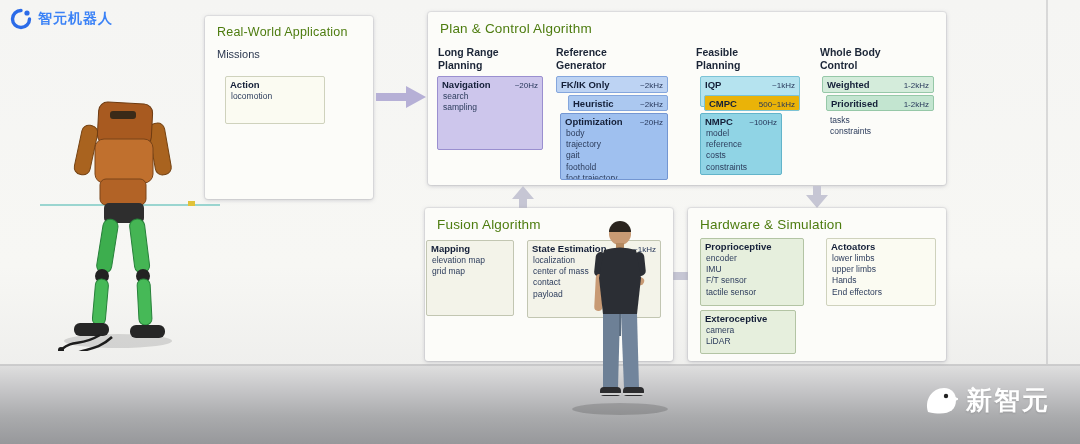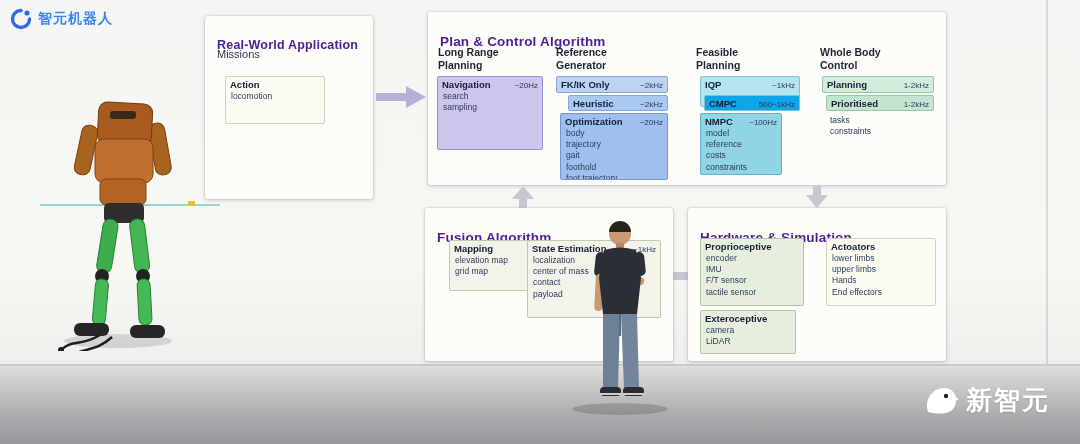--- a/index.html
+++ b/index.html
@@ -13,35 +13,35 @@
   .floor{position:absolute;left:0;top:366px;width:1080px;height:78px;
     background:linear-gradient(180deg,#dedede 0%,#c6c6c8 30%,#aaabad 65%,#97989b 100%)}
   .screen-bottom-edge{position:absolute;left:0;top:364px;width:1080px;height:2px;background:rgba(140,140,146,.35)}
   .screen-right-edge{position:absolute;left:1046px;top:0;width:2px;height:364px;background:rgba(150,150,156,.3)}
 
   .brand{position:absolute;left:10px;top:8px;display:flex;align-items:center;gap:6px}
   .brand .txt{font-size:14px;font-weight:bold;color:#3b82f6;letter-spacing:1px}
 
   .panel{position:absolute;background:#fcfcf9;border-radius:3px;
     box-shadow:0 1px 4px rgba(110,110,125,.35),0 0 0 1px rgba(205,205,210,.35)}
-  .panel-title{position:absolute;left:12px;top:22px;font-size:13.5px;font-weight:bold;color:#4c1d95;letter-spacing:.2px;white-space:nowrap}
+  .panel-title{position:absolute;left:12px;top:9px;font-size:13.5px;font-weight:normal;color:#4d7c0f;letter-spacing:.2px;white-space:nowrap}
   .panel-sub{position:absolute;left:12px;top:32px;font-size:11px;color:#2c3850}
   .col-title{position:absolute;font-size:10.5px;font-weight:bold;color:#1b2537;line-height:1.2}
 
   .blk{position:absolute;border:1px solid;border-radius:2px;overflow:hidden}
   .blk .head{display:flex;justify-content:space-between;align-items:baseline;padding:2px 4px 1px;font-weight:bold;font-size:9.5px;color:#141f38;white-space:nowrap}
   .blk .head .rate{font-weight:normal;font-size:8px;color:#27375a;}
   .blk .items{padding:0 5px 3px;font-size:8.5px;line-height:1.32;color:#2c3c5c}
 
   .v-purple{background:#cdc6ec;border-color:#9a8fd0}
   .v-blue-l{background:#bdd3f3;border-color:#84a6dd}
   .v-blue-m{background:#abc8f0;border-color:#84a6dd}
   .v-blue-d{background:#9fc0ef;border-color:#7396d2}
   .v-cyan-l{background:#b5e3ef;border-color:#7cc3d6}
-  .v-cyan-m{background:#0ea5e9;border-color:#7cc3d6}
+  .v-cyan-m{background:#eab308;border-color:#7cc3d6}
   .v-cyan-d{background:#90d4e5;border-color:#62b4ca}
   .v-green-l{background:#d4ecdb;border-color:#96c8a8}
   .v-green-m{background:#c3e5d0;border-color:#96c8a8}
   .v-neutral{background:#f3f3e9;border-color:#c2c6b2}
   .v-sage{background:#e6efdd;border-color:#b3c4a4}
   .v-plain{background:#fbfbf2;border-color:#cfd2bd}
 
   .loose-items{position:absolute;font-size:8.5px;line-height:1.35;color:#2c3c5c}
   .arrow{position:absolute}
 
@@ -169,21 +169,21 @@
       <div>model</div>
       <div>reference</div>
       <div>costs</div>
       <div>constraints</div>
     </div>
   </div>
 
   <div class="col-title" style="left:392px;top:34px;width:78px">Whole Body Control</div>
   <div class="blk v-green-l" style="left:394px;top:64px;width:112px;height:17px">
     <div class="head">
-      <span>Planning</span>
+      <span>Weighted</span>
       <span class="rate">1-2kHz</span>
     </div>
   </div>
   <div class="blk v-green-m" style="left:398px;top:83px;width:108px;height:16px">
     <div class="head">
       <span>Prioritised</span>
       <span class="rate">1-2kHz</span>
     </div>
   </div>
   <div class="loose-items" style="left:402px;top:103px;width:100px">
@@ -199,21 +199,21 @@
 <svg class="arrow" style="left:806px;top:186px" width="22" height="22">
   <polygon points="11,22 0,9 7,9 7,0 15,0 15,9 22,9" fill="#c6c6d4"></polygon>
 </svg>
 
 <svg class="arrow" style="left:650px;top:266px" width="40" height="20">
   <polygon points="0,10 18,0 18,6 40,6 40,14 18,14 18,20" fill="#c6c6d4"></polygon>
 </svg>
 
 <div class="panel" style="left:425px;top:208px;width:248px;height:153px">
   <div class="panel-title">Fusion Algorithm</div>
-  <div class="blk v-neutral" style="left:24px;top:32px;width:88px;height:51px">
+  <div class="blk v-neutral" style="left:1px;top:32px;width:88px;height:76px">
     <div class="head">
         <span>Mapping</span>
       </div>
     <div class="items">
       <div>elevation map</div>
       <div>grid map</div>
     </div>
   </div>
   <div class="blk v-neutral" style="left:102px;top:32px;width:134px;height:78px">
     <div class="head">

